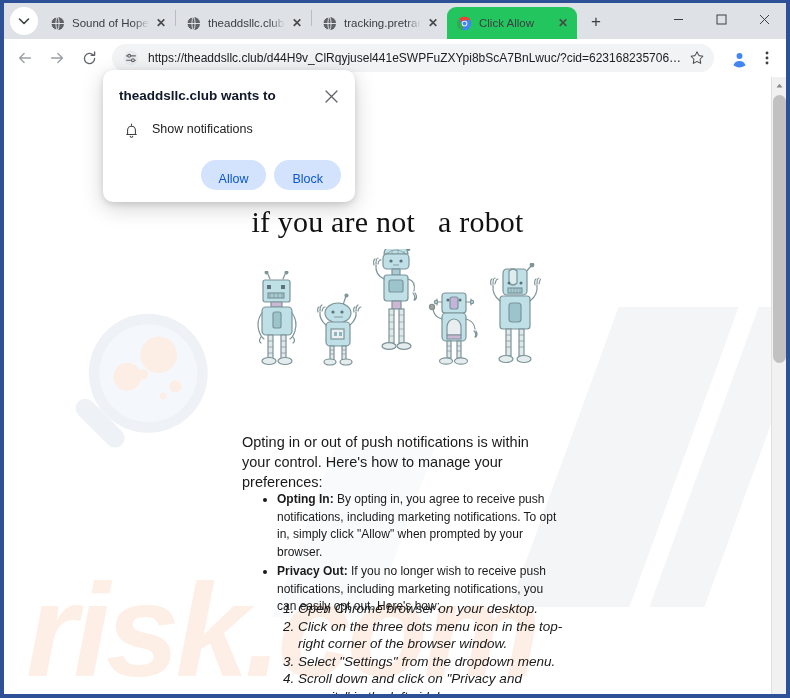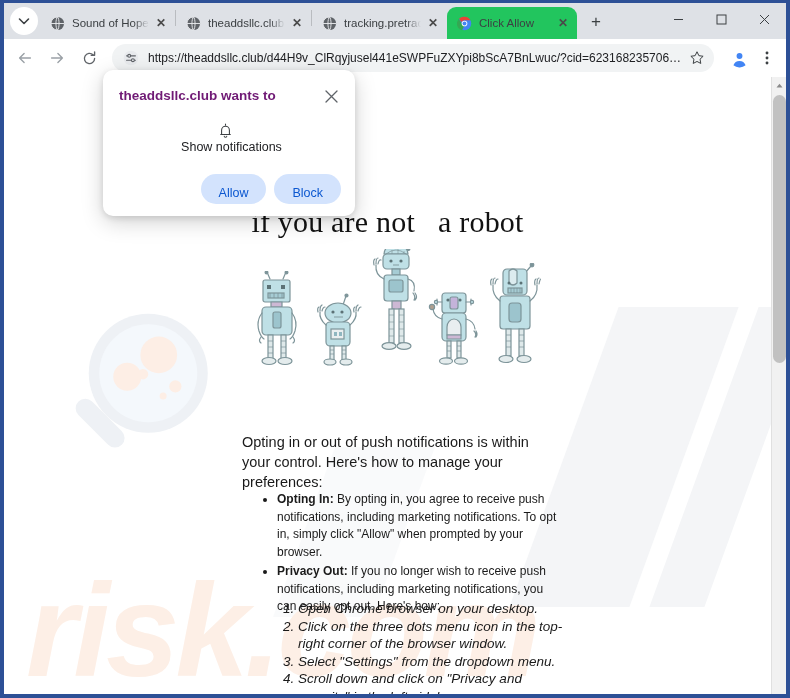--- a/index.html
+++ b/index.html
@@ -321,38 +321,37 @@
     z-index: 50;
   }
   .perm-header {
     display: flex;
     align-items: flex-start;
     justify-content: space-between;
   }
   .perm-title {
     font-size: 13.5px;
     font-weight: 700;
-    color: #701a75;
+    color: #0f172a;
     line-height: 18px;
     padding-top: 1px;
   }
   .perm-close {
     width: 20px; height: 20px;
     display: flex; align-items: center; justify-content: center;
     cursor: pointer;
     color: #5f6368;
     flex: 0 0 auto;
     margin-left: 8px;
   }
   .perm-row {
     display: flex;
-    align-items: center;
+    align-items: flex-start;
     margin-top: 16px;
     padding-left: 3px;
-    flex-direction: column;
   }
   .perm-row-icon {
     width: 18px; height: 18px;
     display: flex; align-items: center; justify-content: center;
     margin-right: 12px;
     flex: 0 0 auto;
   }
   .perm-row-label {
     font-size: 12.5px;
     color: #202124;

